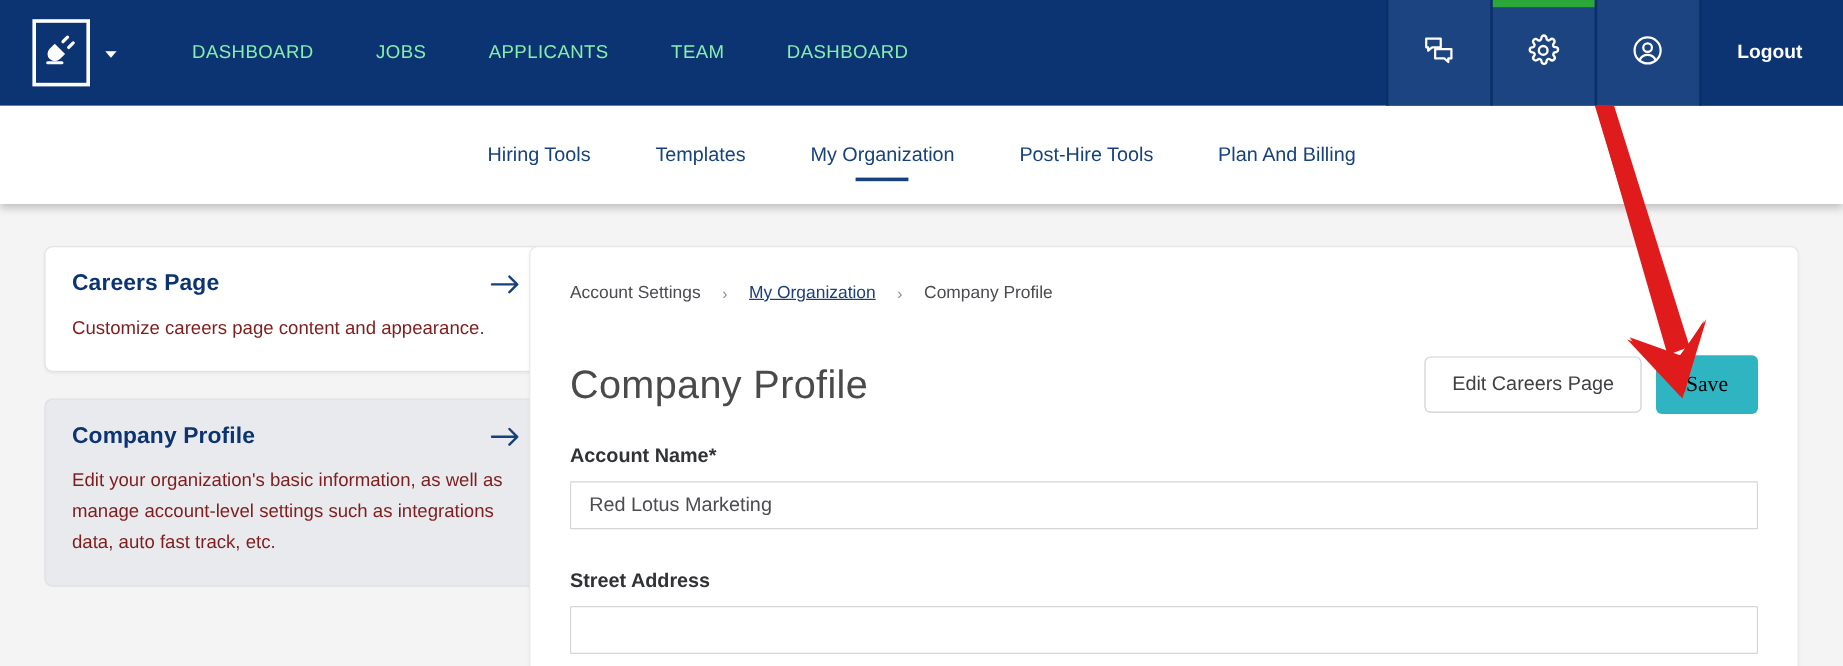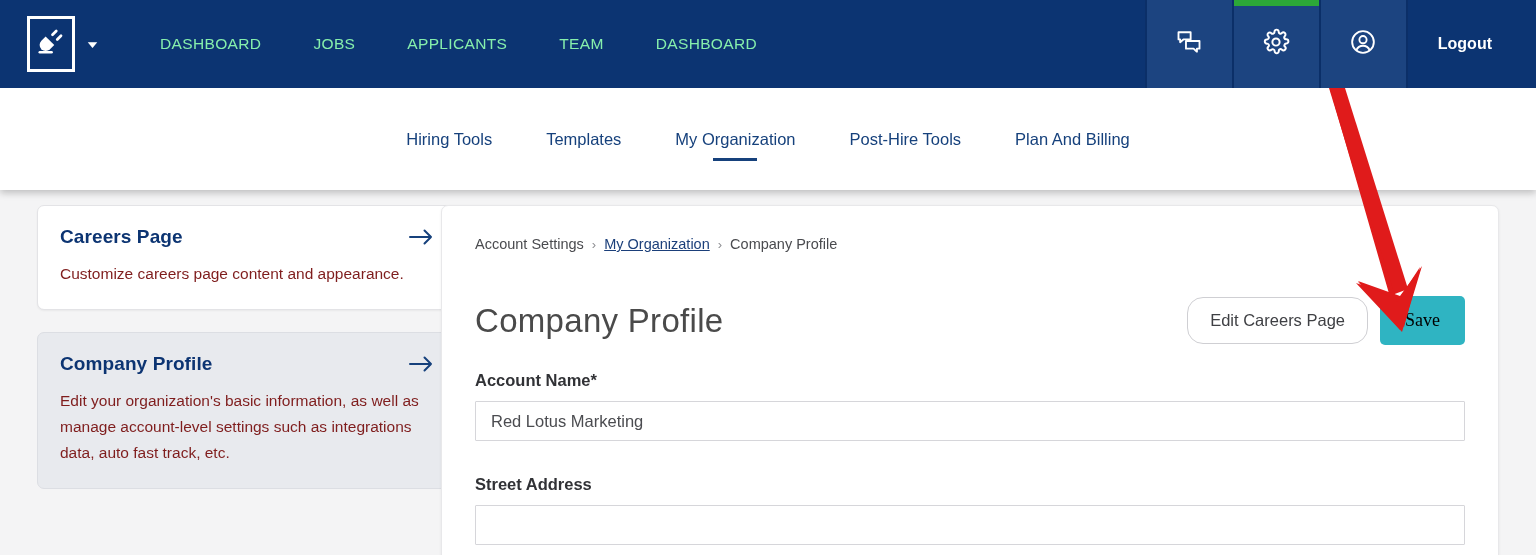--- a/index.html
+++ b/index.html
@@ -49,32 +49,32 @@
     display: flex; align-items: center; justify-content: center;
     position: relative;
   }
   .icon-cell.first { border-left: 2px solid #0b2f68; }
   .icon-cell .active-bar {
     position: absolute; top: 0; left: 0; right: 0;
     height: 6px; background: #2ca838;
   }
   .logout-cell {
     display: flex; align-items: center;
-    padding: 0 44px 0 30px;
+    padding: 0 34px 0 30px;
     border-left: 2px solid #0b2f68;
     background: #0c3472;
   }
   .logout-cell span {
     color: #fff; font-size: 16px; font-weight: 700;
   }
 
   
   .subnav {
     position: absolute; top: 88px; left: 0;
-    width: 1536px; height: 102px;
+    width: 1536px; height: 82px;
     background: #ffffff;
     display: flex; align-items: center; justify-content: center;
     box-shadow: 0 3px 7px rgba(0,0,0,0.22);
     z-index: 4;
   }
   .subnav a {
     color: #16417c; text-decoration: none;
     font-size: 16.5px; padding: 0 27px;
     position: relative; white-space: nowrap;
     height: 52px; display: flex; align-items: center;
@@ -130,38 +130,38 @@
     width: 1058px; min-height: 360px;
     background: #ffffff;
     border: 1px solid #e8e8ea;
     border-radius: 7px;
     box-shadow: 0 1px 3px rgba(0,0,0,0.06);
     padding: 30px 33px 0 33px;
     overflow: hidden;
   }
   .breadcrumb {
     font-size: 14.5px; color: #4a4b4f;
-    display: flex; align-items: center; gap: 8px;
+    display: flex; align-items: center; gap: 18px;
   }
   .breadcrumb .sep { color: #8d8e92; font-size: 13px; }
   .breadcrumb .crumb-link {
     color: #1b3f7a; text-decoration: underline; cursor: pointer;
   }
   .title-row {
     margin-top: 44px;
     display: flex; align-items: center; justify-content: space-between;
   }
   .page-title {
     font-size: 33px; color: #4a4a4a; font-weight: 400;
     letter-spacing: 0.3px;
   }
   .title-actions { display: flex; align-items: center; gap: 12px; }
   .btn-outline {
     background: #ffffff; border: 1px solid #cfcfd3;
-    border-radius: 16px; color: #3f4044;
+    border-radius: 5px; color: #3f4044;
     font-size: 16.5px; padding: 13px 22px;
     cursor: pointer; font-family: inherit;
   }
   .btn-primary {
     background: #2fb4c2; border: none;
     border-radius: 5px; color: #000000;
     font-size: 18px; padding: 14px 25px;
     cursor: pointer; font-family: Liberation Serif, serif;
   }
   .field { margin-top: 26px; }

